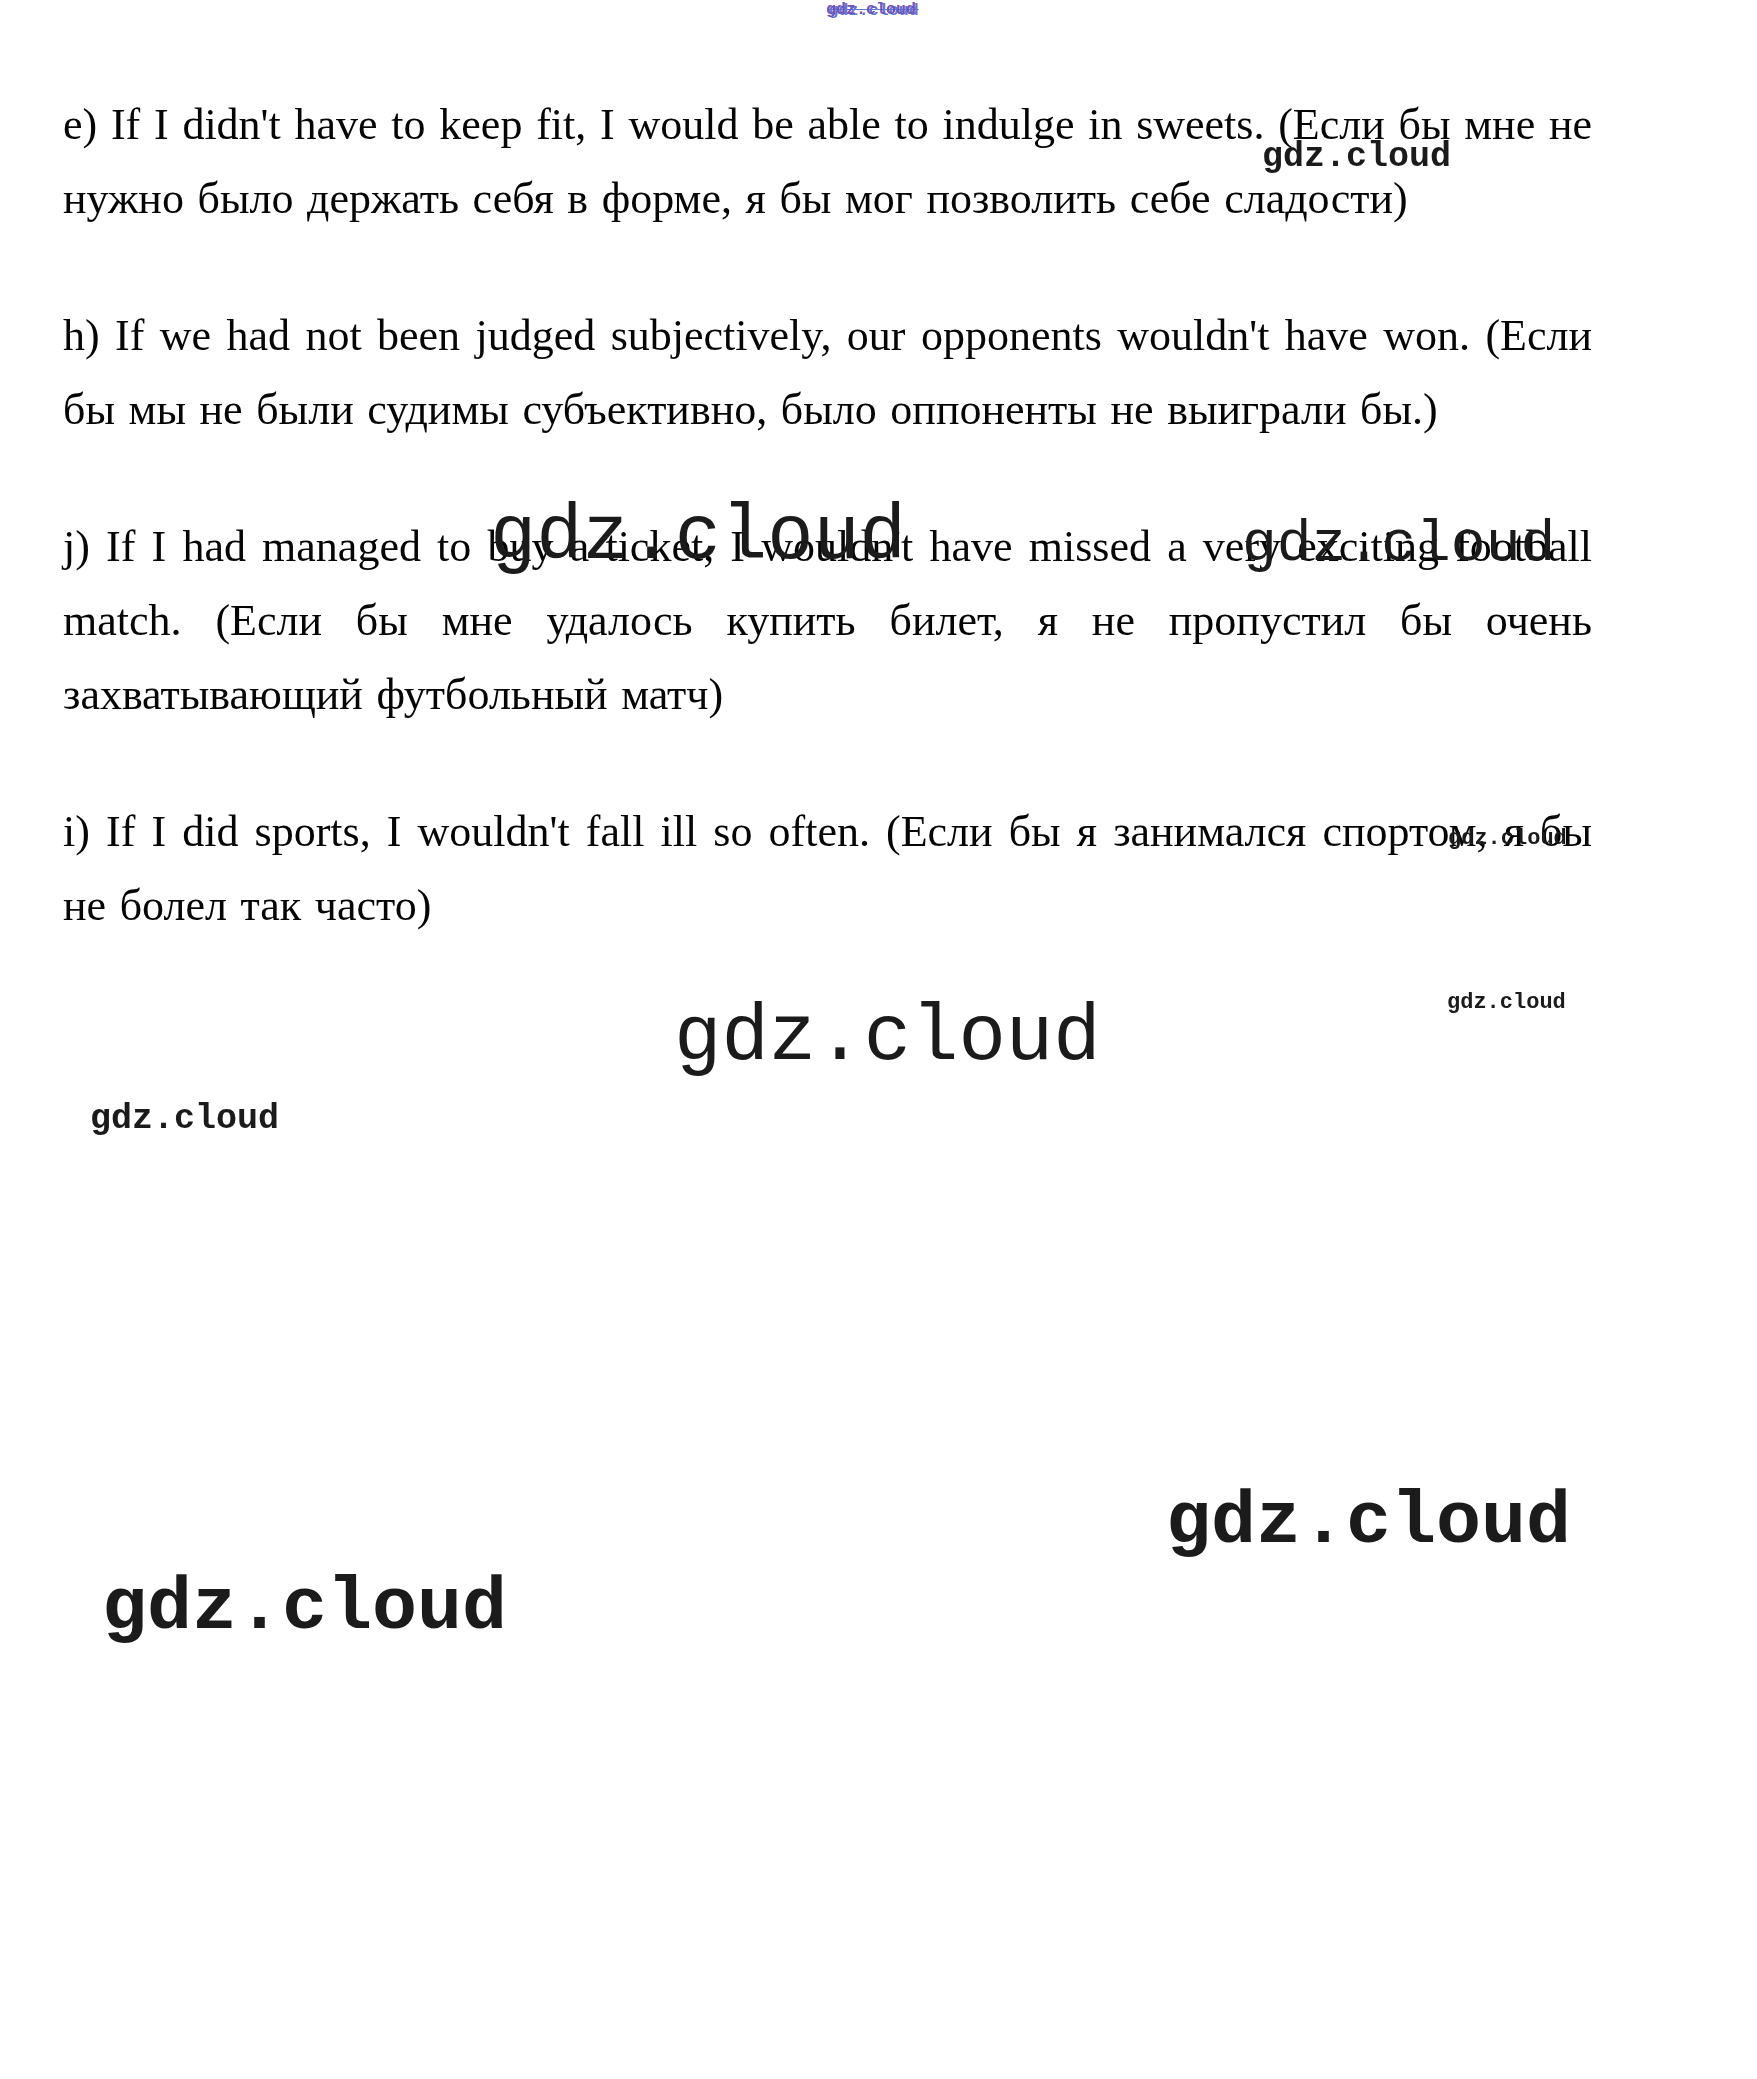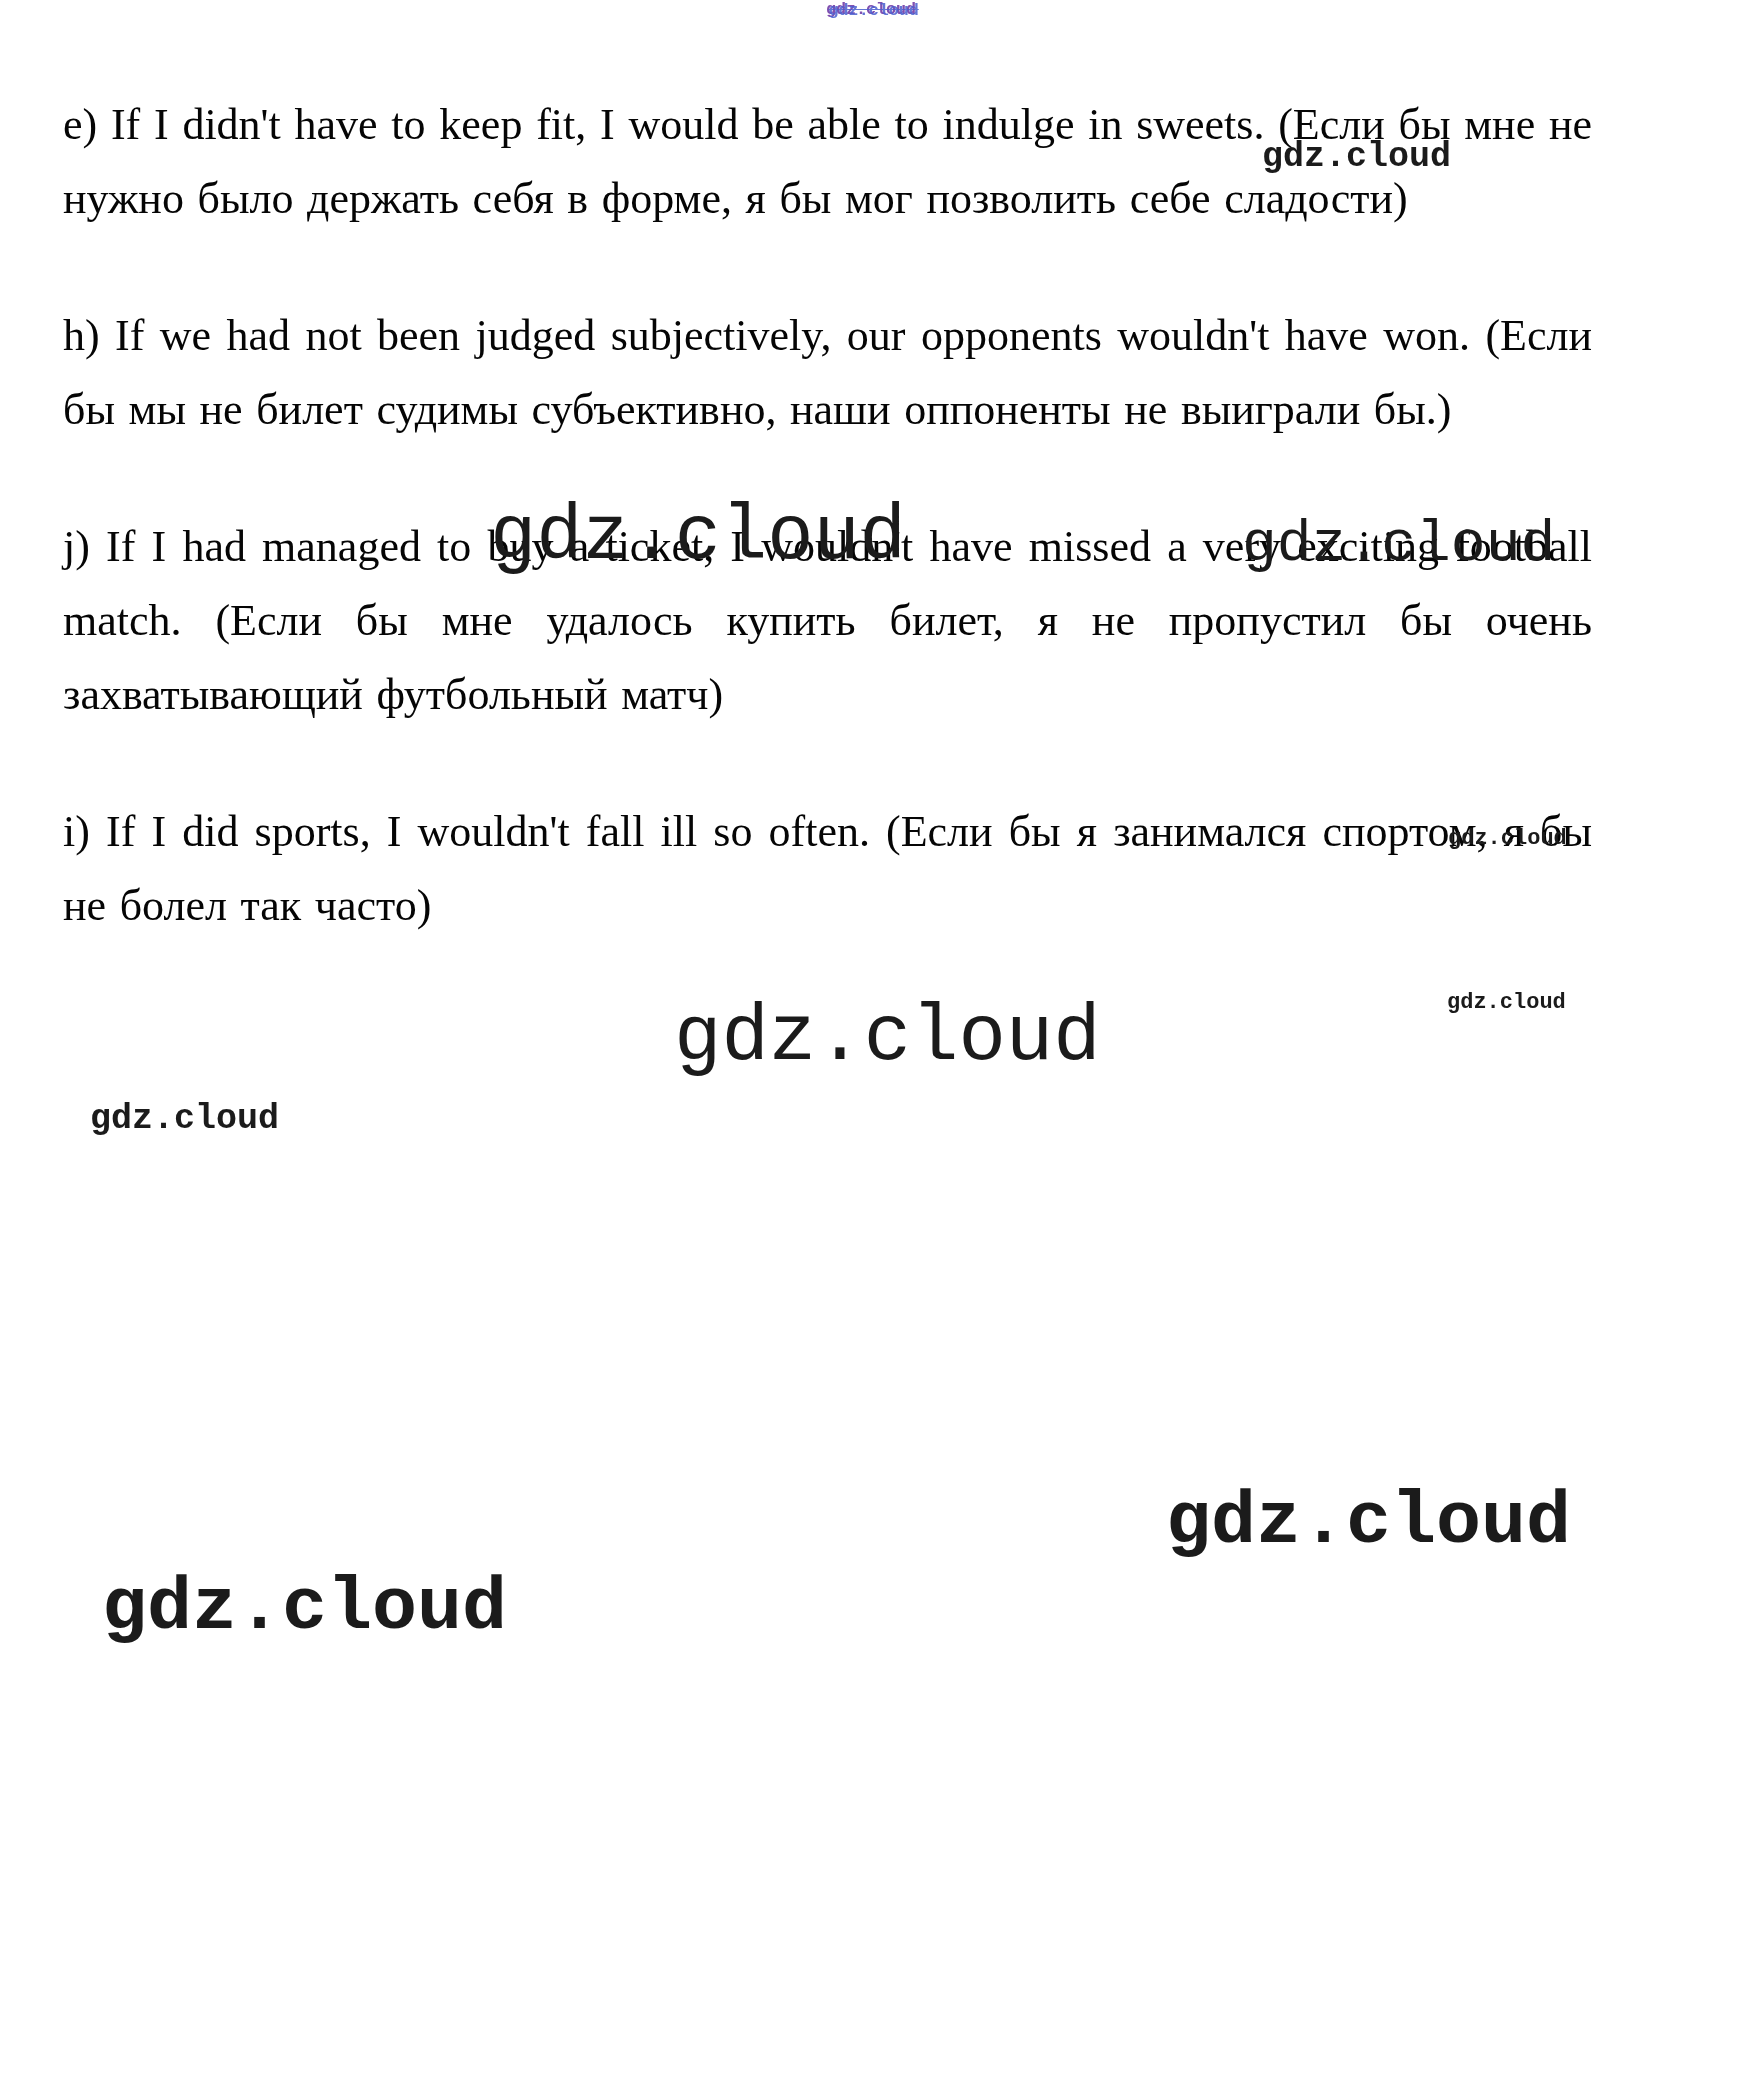--- a/index.html
+++ b/index.html
@@ -62,21 +62,21 @@
 </head>
 <body>
 
 <div class="wm wm-top">
   <span class="layer-a">gdz.cloud</span>
   <span class="layer-b">gdz.cloud</span>
 </div>
 
 <div class="content">
   <p class="para">e) If I didn't have to keep fit, I would be able to indulge in sweets. (Если бы мне не нужно было держать себя в форме, я бы мог позволить себе сладости)</p>
-  <p class="para">h) If we had not been judged subjectively, our opponents wouldn't have won. (Если бы мы не билет судимы субъективно, наши оппоненты не выиграли бы.)</p>
+  <p class="para">h) If we had not been judged subjectively, our opponents wouldn't have won. (Если бы мы не были судимы субъективно, было оппоненты не выиграли бы.)</p>
   <p class="para">j) If I had managed to buy a ticket, I wouldn't have missed a very exciting football match. (Если бы мне удалось купить билет, я не пропустил бы очень захватывающий футбольный матч)</p>
   <p class="para">i) If I did sports, I wouldn't fall ill so often. (Если бы я занимался спортом, я бы не болел так часто)</p>
 </div>
 
 <div class="wm wm-a">gdz.cloud</div>
 <div class="wm wm-b">gdz.cloud</div>
 <div class="wm wm-c">gdz.cloud</div>
 <div class="wm wm-d">gdz.cloud</div>
 <div class="wm wm-e">gdz.cloud</div>
 <div class="wm wm-f">gdz.cloud</div>

